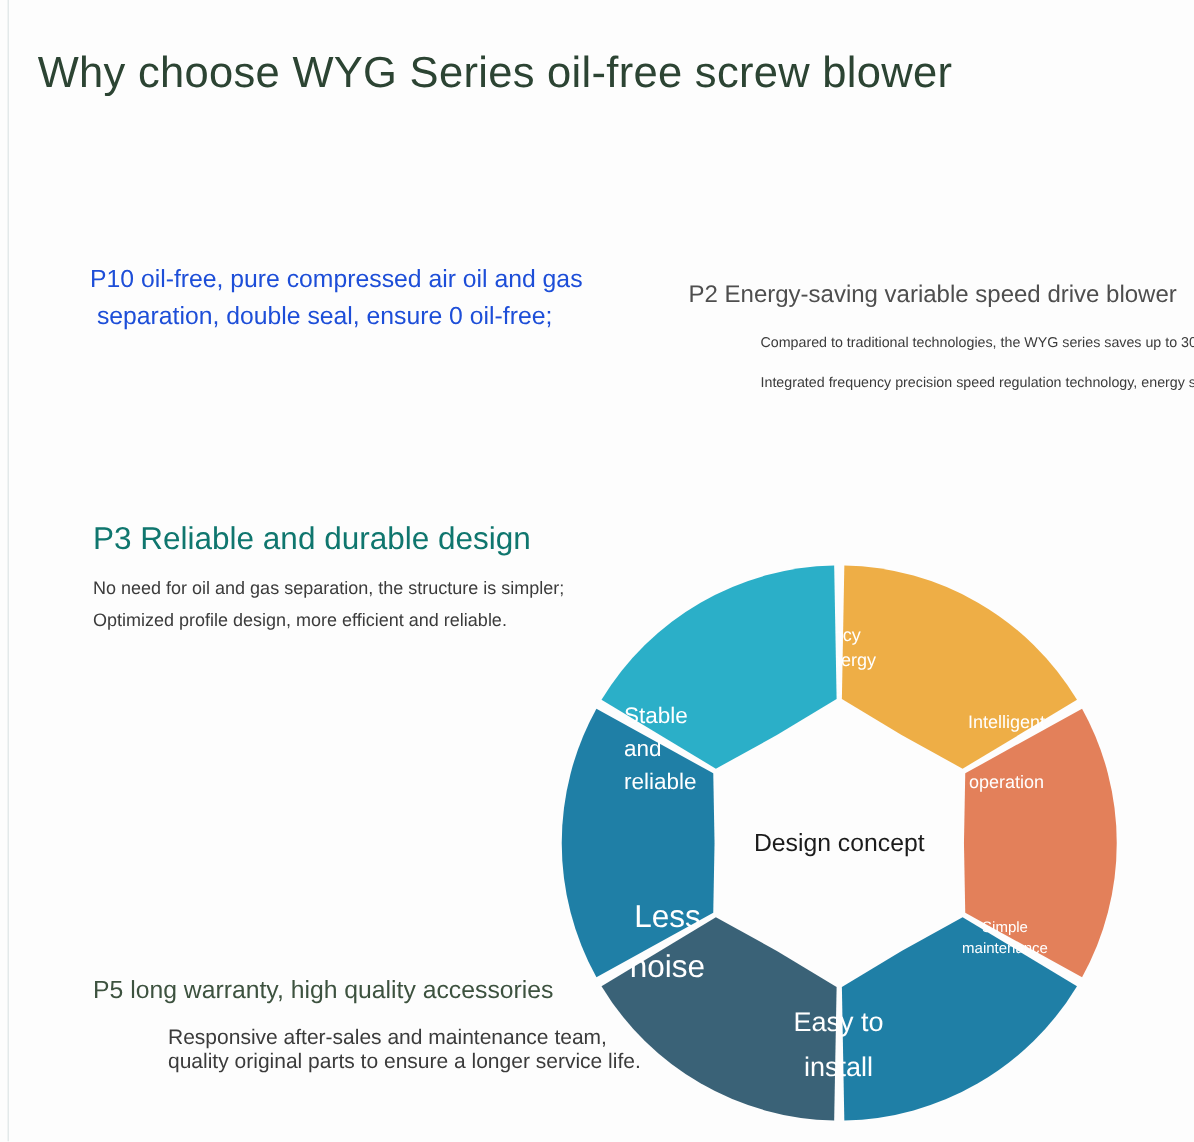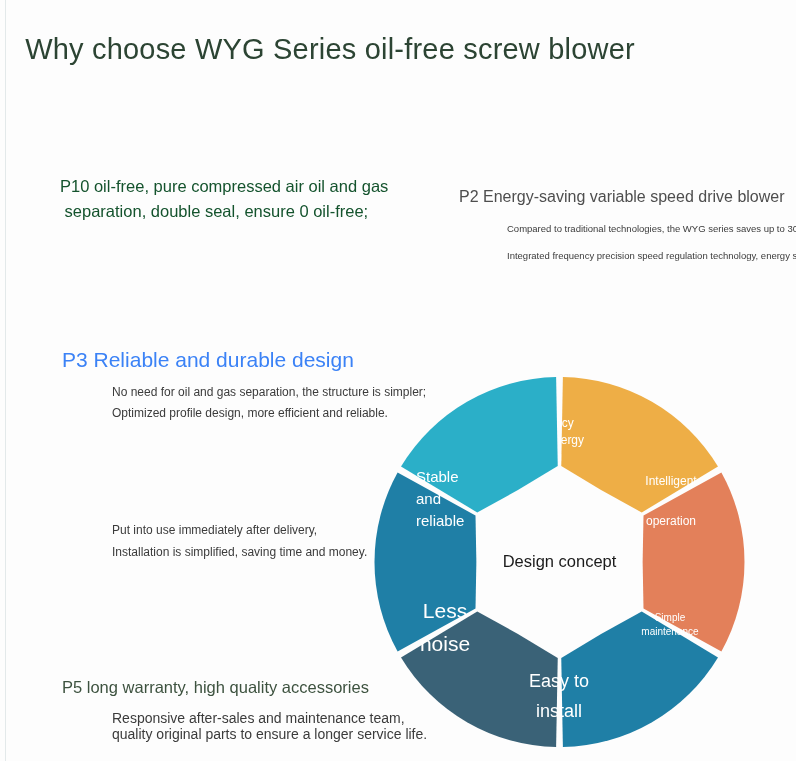--- a/index.html
+++ b/index.html
@@ -47,36 +47,36 @@
     color: #3d523f;
     font-weight: normal;
     white-space: pre;
   }
   .feature-sub {
     color: #3b3b3b;
     white-space: pre;
   }
 
   #feature-p10 { left: 60px; top: 174px; }
-  #feature-p10 .feature-heading { font-size: 16.5px; line-height: 25px; color: #14532d;}
+  #feature-p10 .feature-heading { font-size: 16.5px; line-height: 25px; color: #1d4ed8;}
   #feature-p10 .feature-sub { font-size: 11.5px; line-height: 18px; margin-left: 52px; margin-top: 4px; }
 
   #feature-p2 { left: 459px; top: 185px; }
   #feature-p2 .feature-heading { font-size: 16px; line-height: 24px; color: #4e4e4e; }
   #feature-p2 .feature-sub { font-size: 9.5px; line-height: 27px; margin-left: 48px; margin-top: 6px; }
 
   #feature-p3 { left: 62px; top: 345px; }
-  #feature-p3 .feature-heading { font-size: 21px; line-height: 30px; color: #3b82f6; }
-  #feature-p3 .feature-sub { font-size: 12px; line-height: 21px; margin-left: 50px; margin-top: 7px; }
+  #feature-p3 .feature-heading { font-size: 21px; line-height: 30px; color: #0f766e; }
+  #feature-p3 .feature-sub { font-size: 12px; line-height: 21px; margin-top: 7px; }
 
   #feature-p4 { left: 62px; top: 511px; }
   #feature-p4 .feature-heading { font-size: 16.5px; line-height: 25px; color: #4b4b4b; }
   #feature-p4 .feature-sub { font-size: 12px; line-height: 22px; margin-left: 50px; margin-top: 8px; }
 
-  #feature-p5 { left: 62px; top: 675px; }
+  #feature-p5 { left: 62px; top: 648px; }
   #feature-p5 .feature-heading { font-size: 16.5px; line-height: 25px; color: #3d523f; }
   #feature-p5 .feature-sub { font-size: 14px; line-height: 16px; margin-left: 50px; margin-top: 10px; }
 
   
   #design-wheel {
     position: absolute;
     left: 364px;
     top: 365px;
     width: 385px;
     height: 390px;
@@ -112,22 +112,20 @@
 Integrated frequency precision speed regulation technology, energy saving.</div>
   </div>
 
   <div class="feature" id="feature-p3">
     <div class="feature-heading">P3 Reliable and durable design</div>
     <div class="feature-sub">No need for oil and gas separation, the structure is simpler;
 Optimized profile design, more efficient and reliable.</div>
   </div>
 
   <div class="feature" id="feature-p4">
-    <div class="feature-sub">Put into use immediately after delivery,
-Installation is simplified, saving time and money.</div>
   </div>
 
   <div class="feature" id="feature-p5">
     <div class="feature-heading">P5 long warranty, high quality accessories</div>
     <div class="feature-sub">Responsive after-sales and maintenance team,
 quality original parts to ensure a longer service life.</div>
   </div>
 
   <div id="design-wheel">
     <svg id="wheel-svg" width="385" height="390" viewBox="360 360 385 390">

